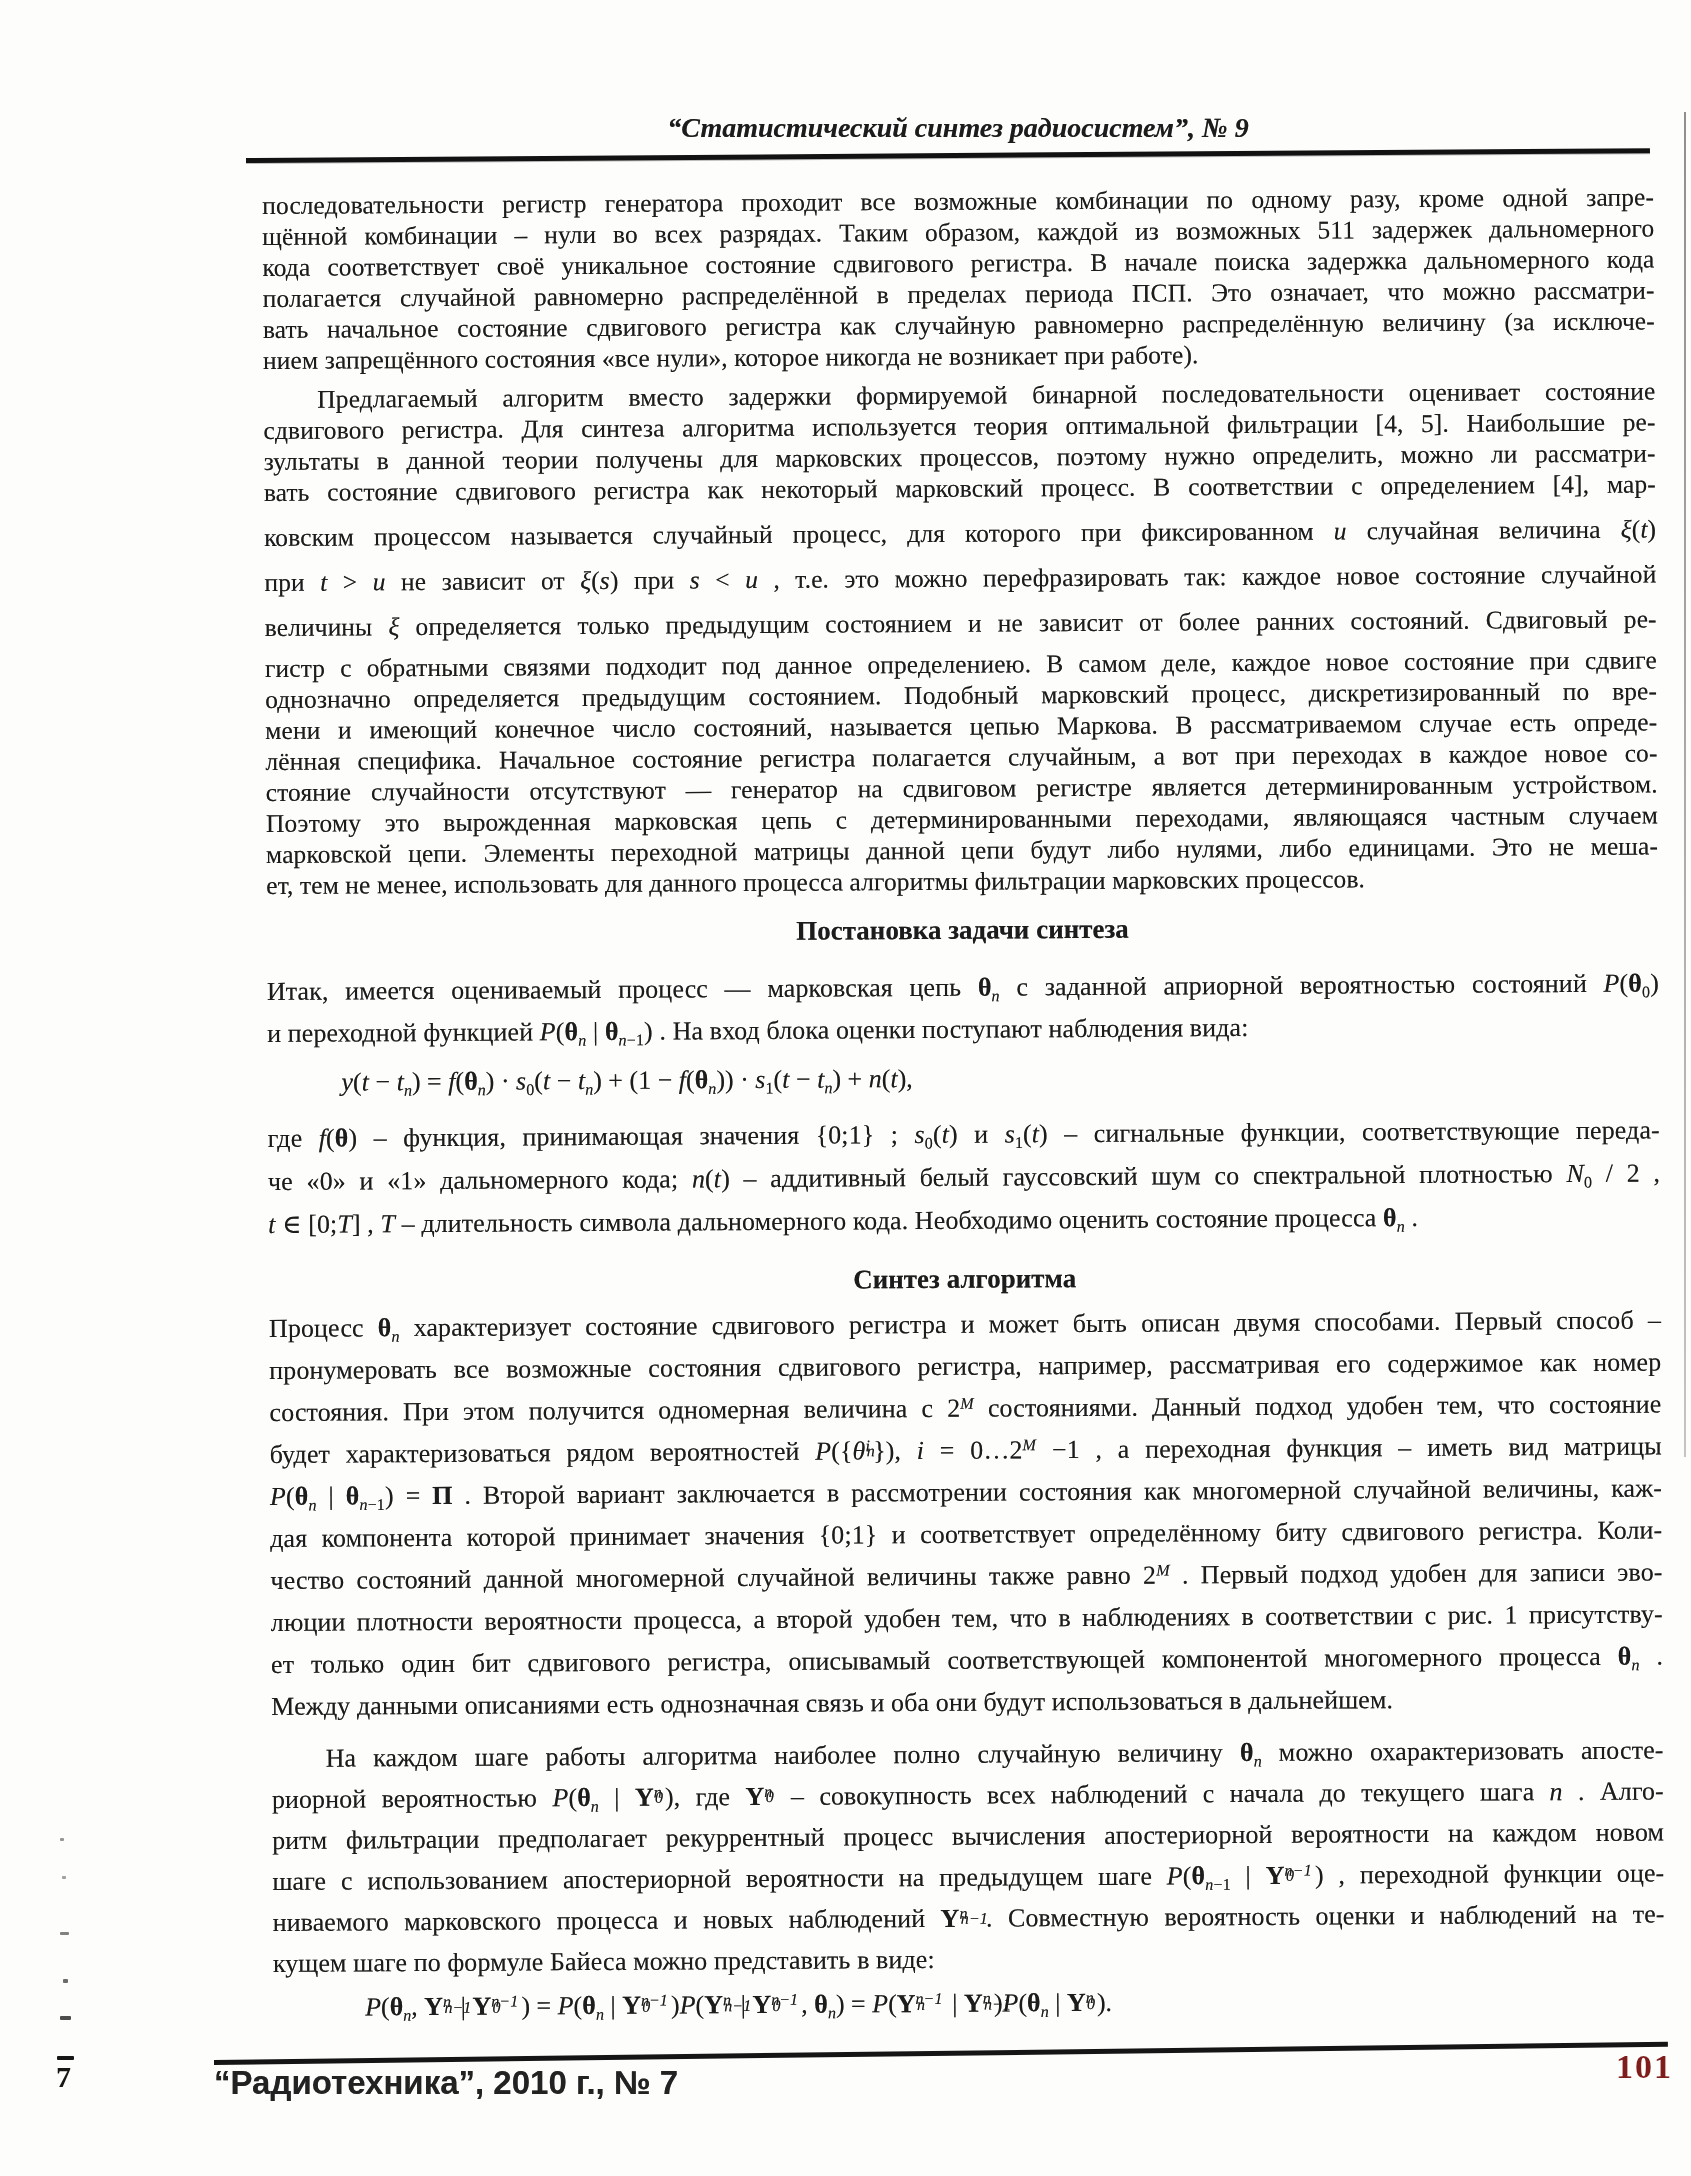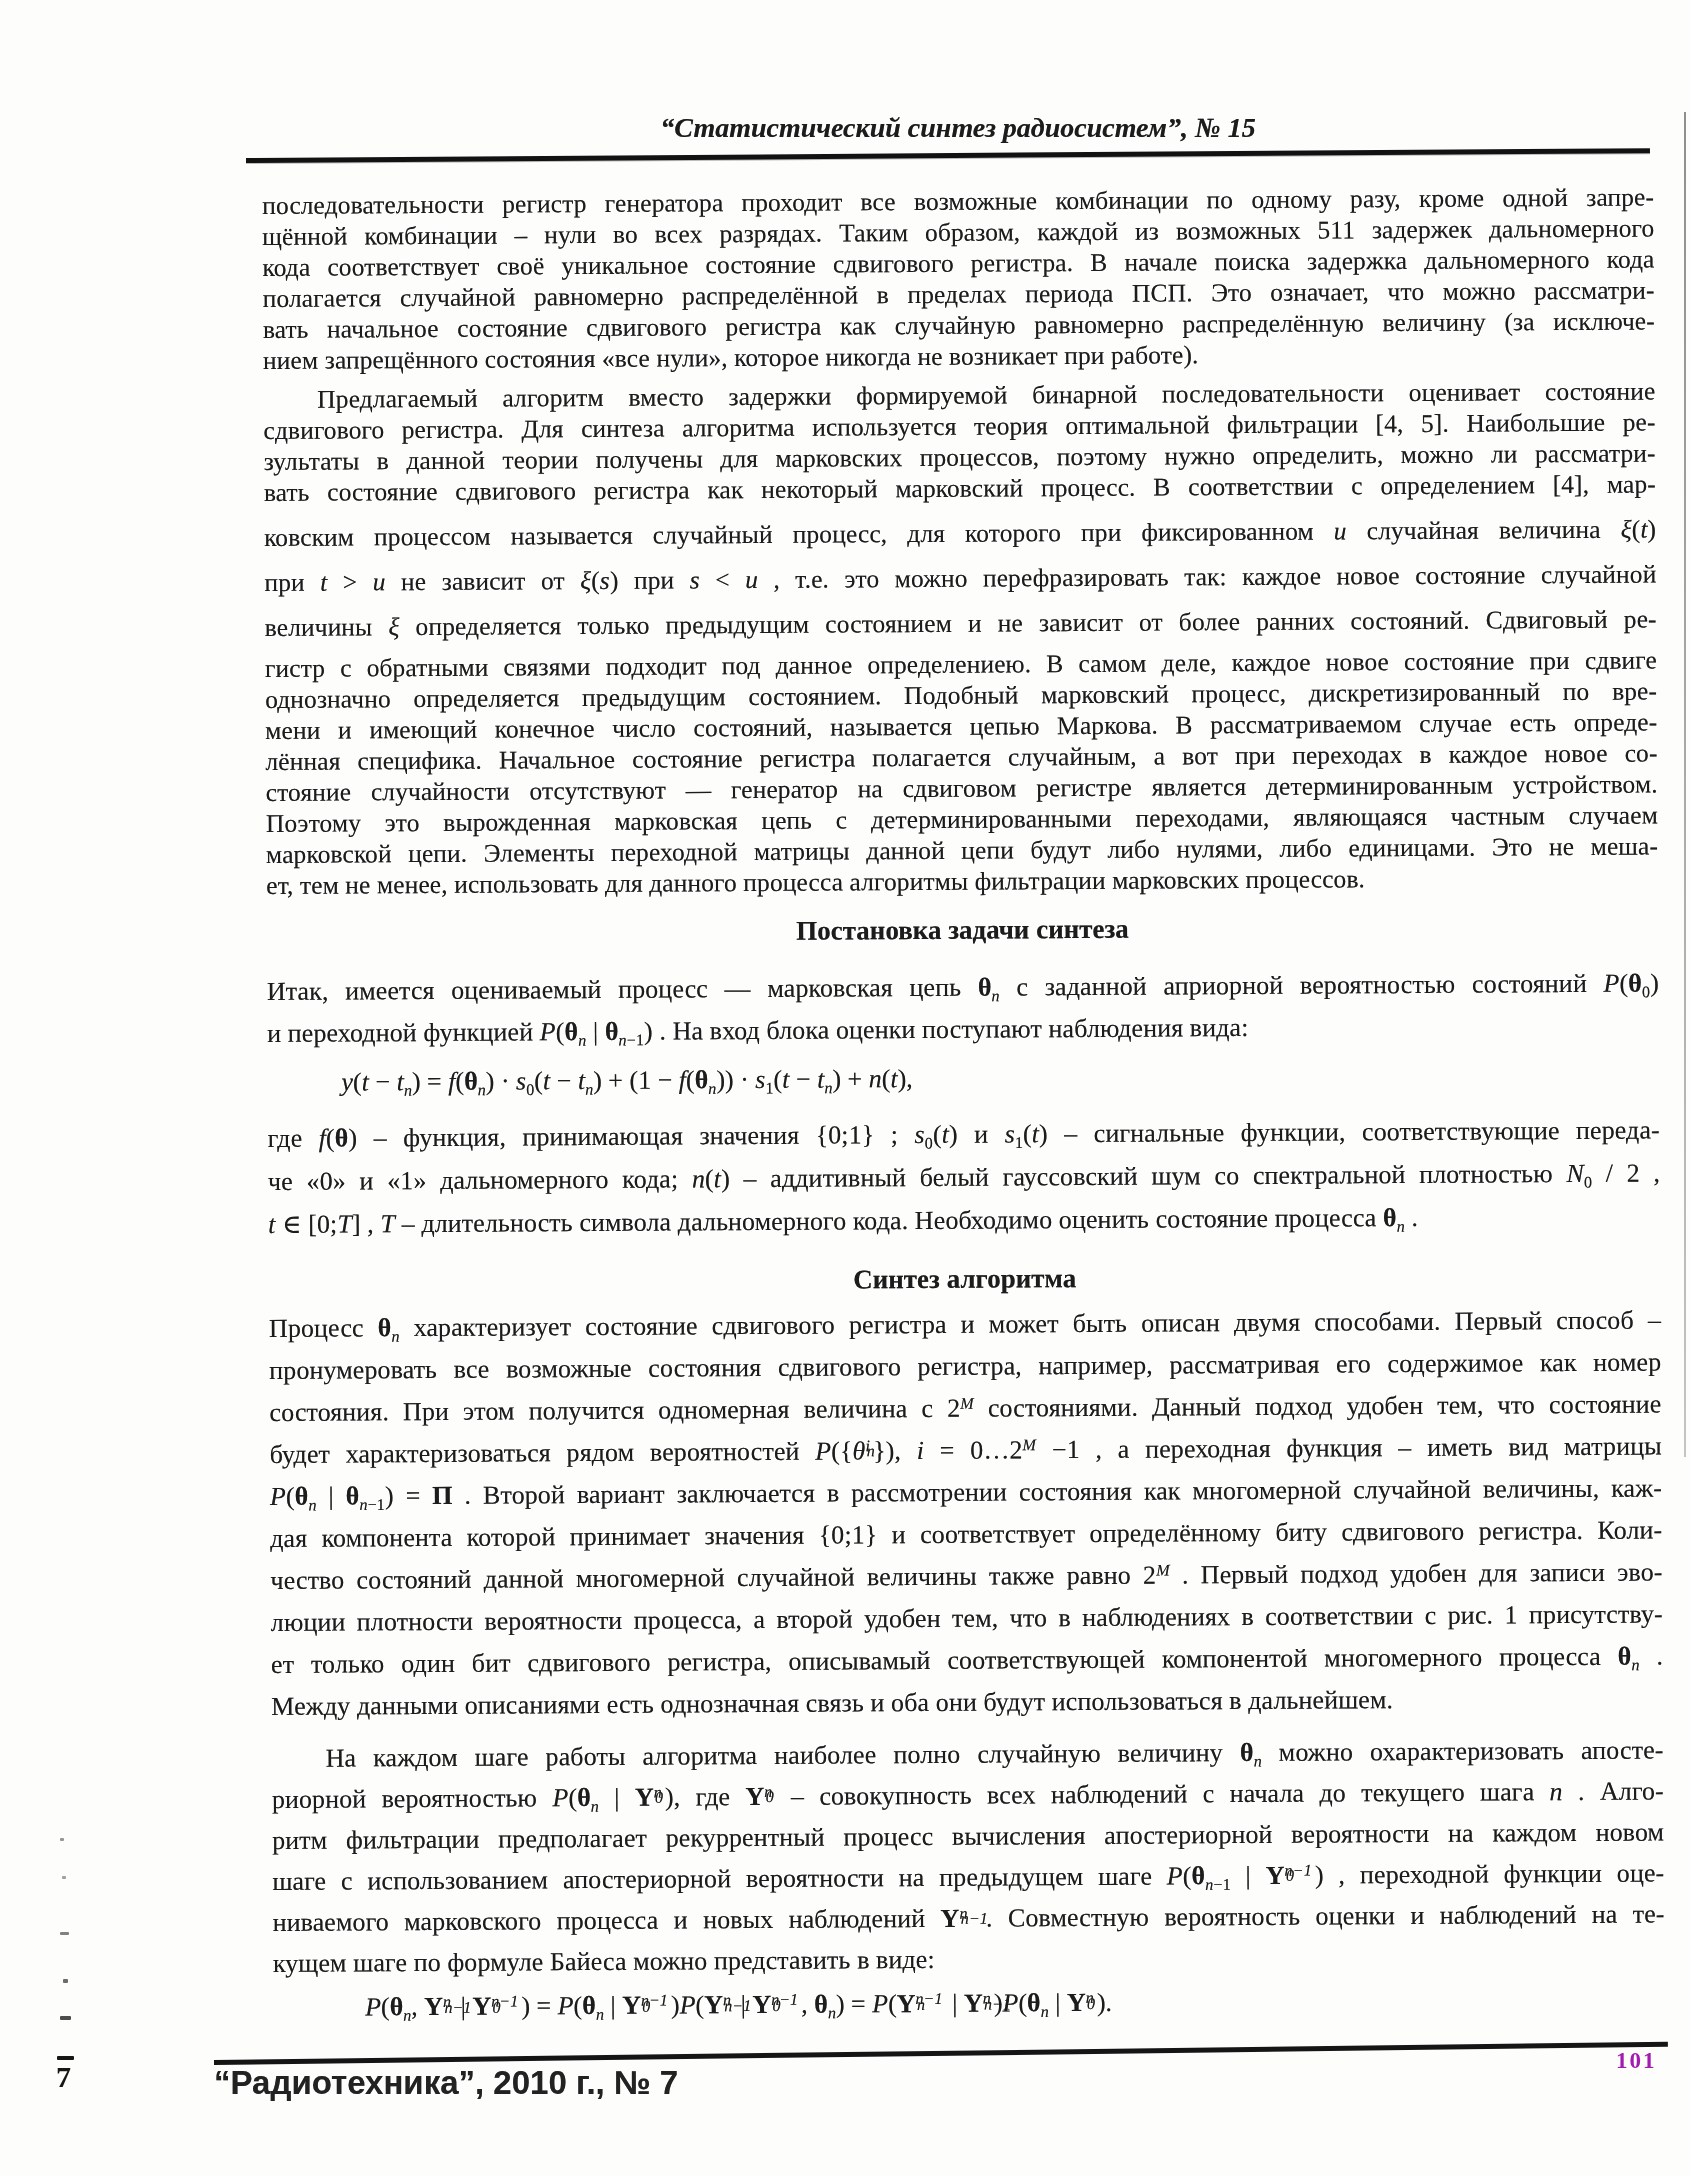--- a/index.html
+++ b/index.html
@@ -72,21 +72,21 @@
     background:#151515;transform:rotate(-0.72deg);transform-origin:0 50%;
   }
   .footer-ref{
     position:absolute;left:214px;top:2064px;
     font-family:"Liberation Sans","DejaVu Sans",sans-serif;
     font-weight:bold;font-size:33px;color:#222;
     text-shadow:0 0 .4px rgba(20,20,20,.5);
   }
   .page-number{
     position:absolute;left:1616px;top:2048px;
-    font-weight:bold;font-size:23px;letter-spacing:2px;color:#a21caf;
+    font-weight:bold;font-size:34px;letter-spacing:2px;color:#7f1d1d;
   }
   
   .mark{position:absolute;background:#2e2e2e;border-radius:1px;}
   .m-dot1{left:60px;top:1838px;width:4px;height:3px;opacity:.5;}
   .m-dot2{left:62px;top:1876px;width:4px;height:3px;opacity:.45;}
   .m-dash1{left:60px;top:1932px;width:9px;height:3px;opacity:.6;}
   .m-dot3{left:63px;top:1979px;width:5px;height:4px;opacity:.7;}
   .m-dash2{left:60px;top:2016px;width:11px;height:4px;opacity:.85;}
   .m-over7{left:57px;top:2056px;width:17px;height:4px;opacity:1;background:#161616;}
   .margin-seven{
@@ -96,21 +96,21 @@
   .edge-line{
     position:absolute;left:1684px;top:112px;width:2px;height:1345px;
     background:linear-gradient(#8f8f8f,#c4c4c4);
   }
 </style>
 </head>
 <body>
 
 <div id="page">
 
-  <div class="header-title">“Статистический синтез радиосистем”, № 15</div>
+  <div class="header-title">“Статистический синтез радиосистем”, № 9</div>
   <div class="header-rule"></div>
 
   <div class="content">
 
     <div class="para p1">
         <div class="line">последовательности регистр генератора проходит все возможные комбинации по одному разу, кроме одной запре-</div>
         <div class="line">щённой комбинации – нули во всех разрядах. Таким образом, каждой из возможных 511 задержек дальномерного</div>
         <div class="line">кода соответствует своё уникальное состояние сдвигового регистра. В начале поиска задержка дальномерного кода</div>
         <div class="line">полагается случайной равномерно распределённой в пределах периода ПСП. Это означает, что можно рассматри-</div>
         <div class="line">вать начальное состояние сдвигового регистра как случайную равномерно распределённую величину (за исключе-</div>

